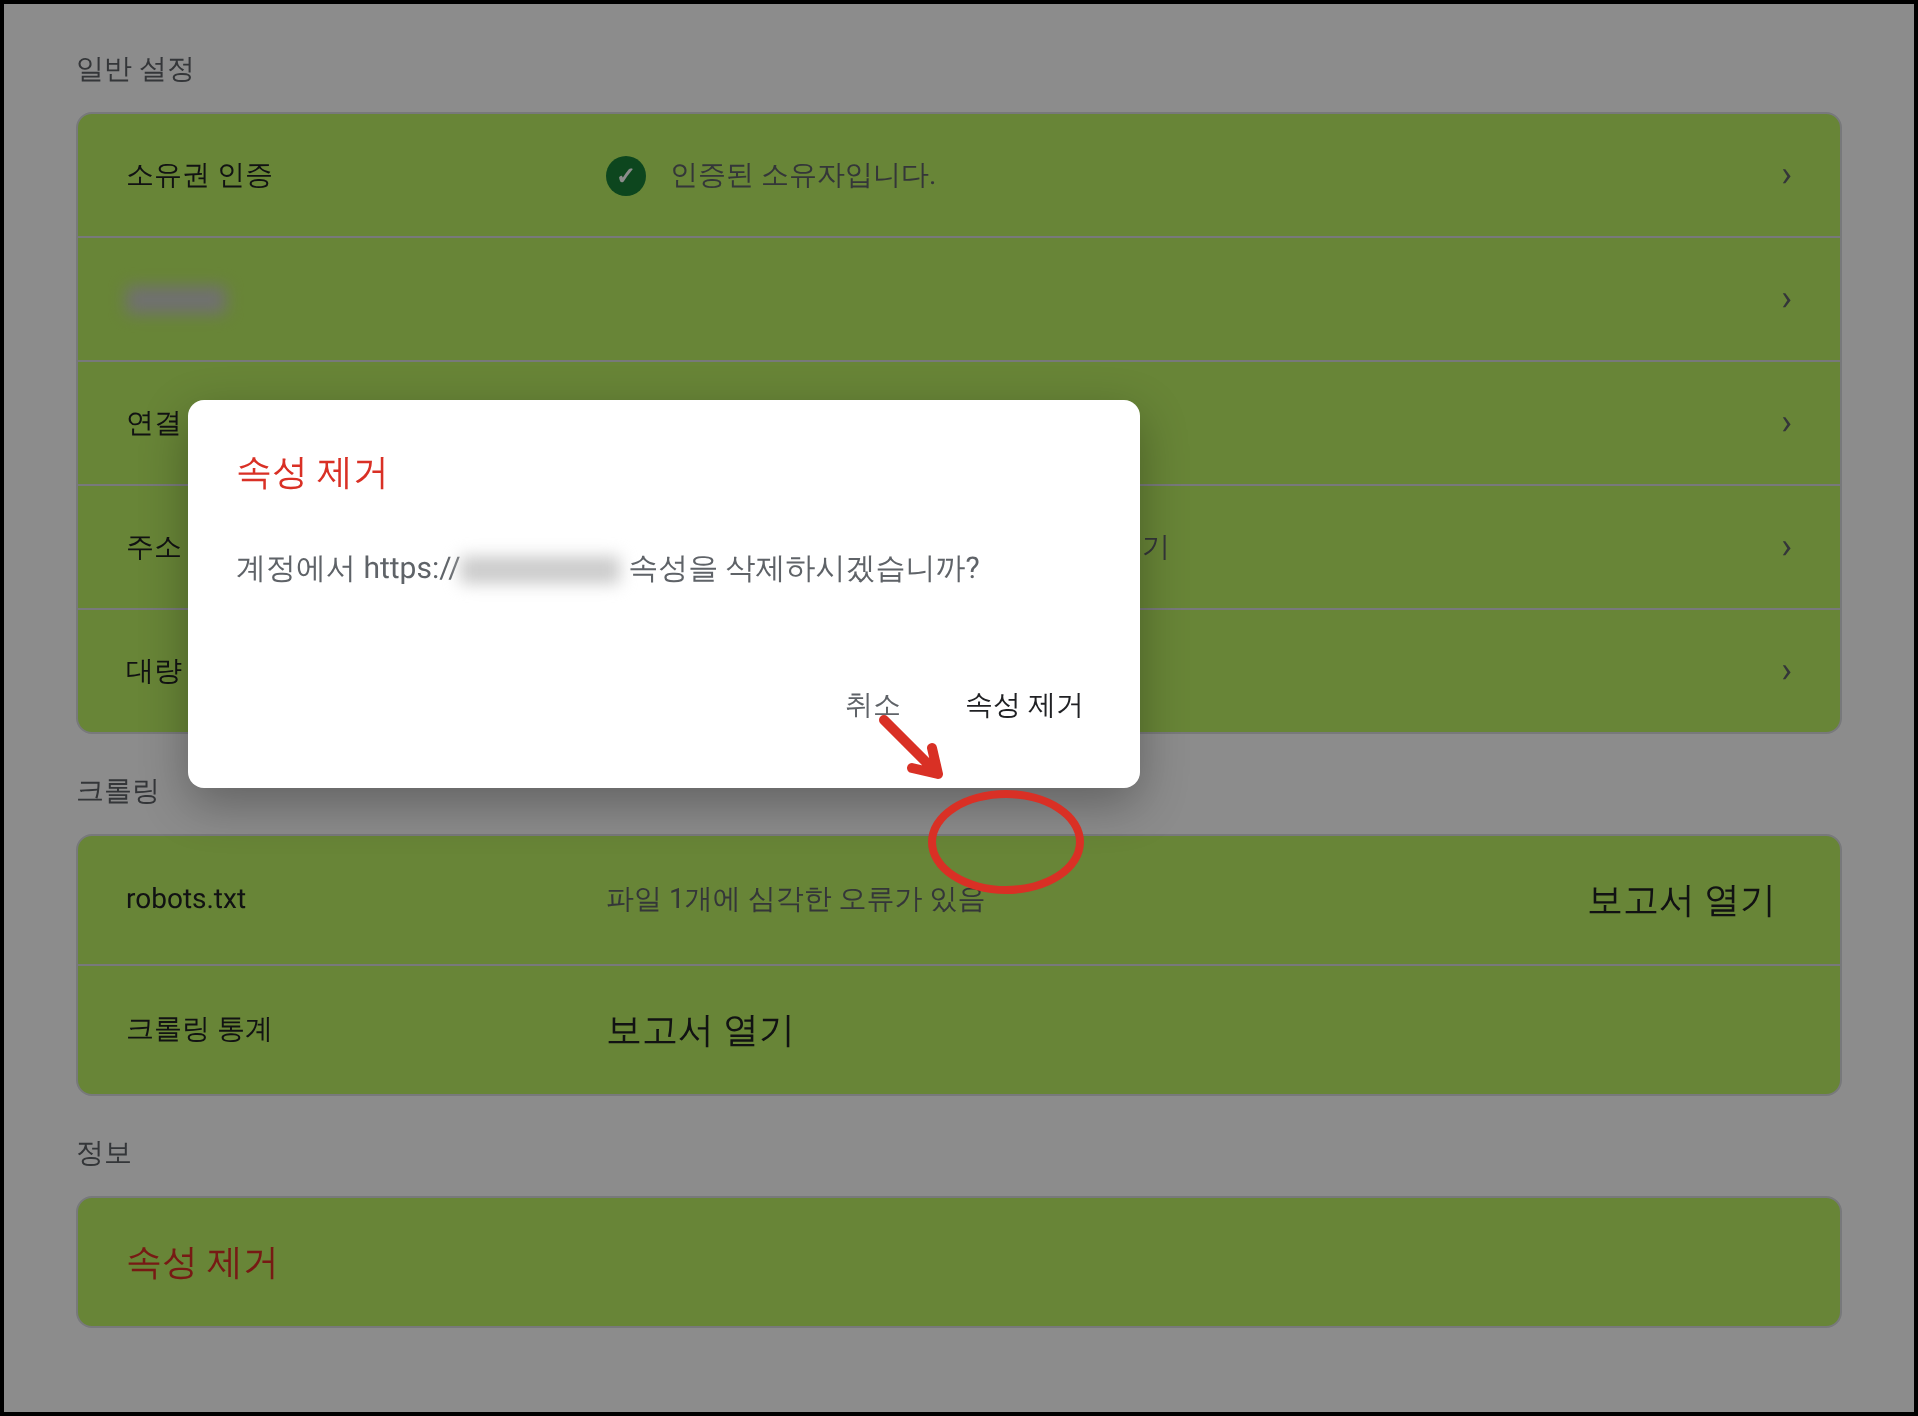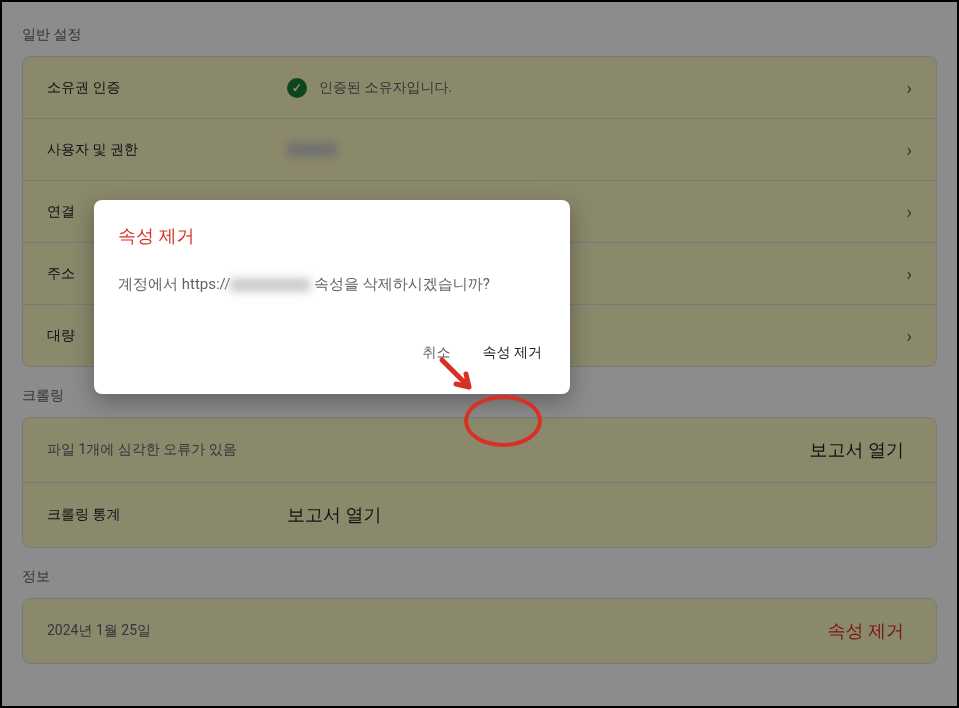--- a/index.html
+++ b/index.html
@@ -10,33 +10,33 @@
     }
     body {
       background: #fff;
       width: 959px;
       height: 708px;
       position: relative;
       border: 2px solid #000;
       overflow: hidden;
     }
     .page-content {
-      padding: 24px 20px;
+      padding: 24px 36px;
     }
     .section-title {
       font-size: 14px;
       color: #5f6368;
       margin-bottom: 12px;
       margin-top: 20px;
     }
     .section-title:first-child {
       margin-top: 0;
     }
     .card {
-      background: #fef9c3;
+      background: #bef264;
       border: 1px solid #dadce0;
       border-radius: 8px;
     }
     .row {
       display: flex;
       align-items: center;
       padding: 20px 24px;
       border-bottom: 1px solid #dadce0;
       cursor: pointer;
       position: relative;
@@ -184,21 +184,20 @@
     <div class="row">
       <div class="row-label">소유권 인증</div>
       <div class="row-value">
         <span class="check-icon">✓</span>
         <span>인증된 소유자입니다.</span>
       </div>
       <span class="chevron">›</span>
     </div>
 
     <div class="row">
-      <div class="row-label">사용자 및 권한</div>
       <div class="row-value">
         <span class="blur-text"></span>
       </div>
       <span class="chevron">›</span>
     </div>
 
     <div class="row">
       <div class="row-label">연결</div>
       <div class="row-value"></div>
       <span class="chevron">›</span>
@@ -216,35 +215,35 @@
       <div class="row-label">대량</div>
       <div class="row-value"></div>
       <span class="chevron">›</span>
     </div>
   </div>
 
   <div class="section-title">크롤링</div>
   <div class="card">
 
     <div class="row">
+      <div class="row-label">robots.txt</div>
       <div class="row-value">파일 1개에 심각한 오류가 있음</div>
       <span class="row-action">보고서 열기</span>
     </div>
 
     <div class="row">
       <div class="row-label">크롤링 통계</div>
       <span class="row-action">보고서 열기</span>
     </div>
   </div>
 
   <div class="section-title">정보</div>
   <div class="card">
 
     <div class="row">
-      <div class="row-value">2024년 1월 25일</div>
       <span class="row-action danger">속성 제거</span>
     </div>
   </div>
 </div>
 
 <div class="modal-overlay">
   <div class="modal">
     <div class="modal-title">속성 제거</div>
     <div class="modal-body">
       <p>

